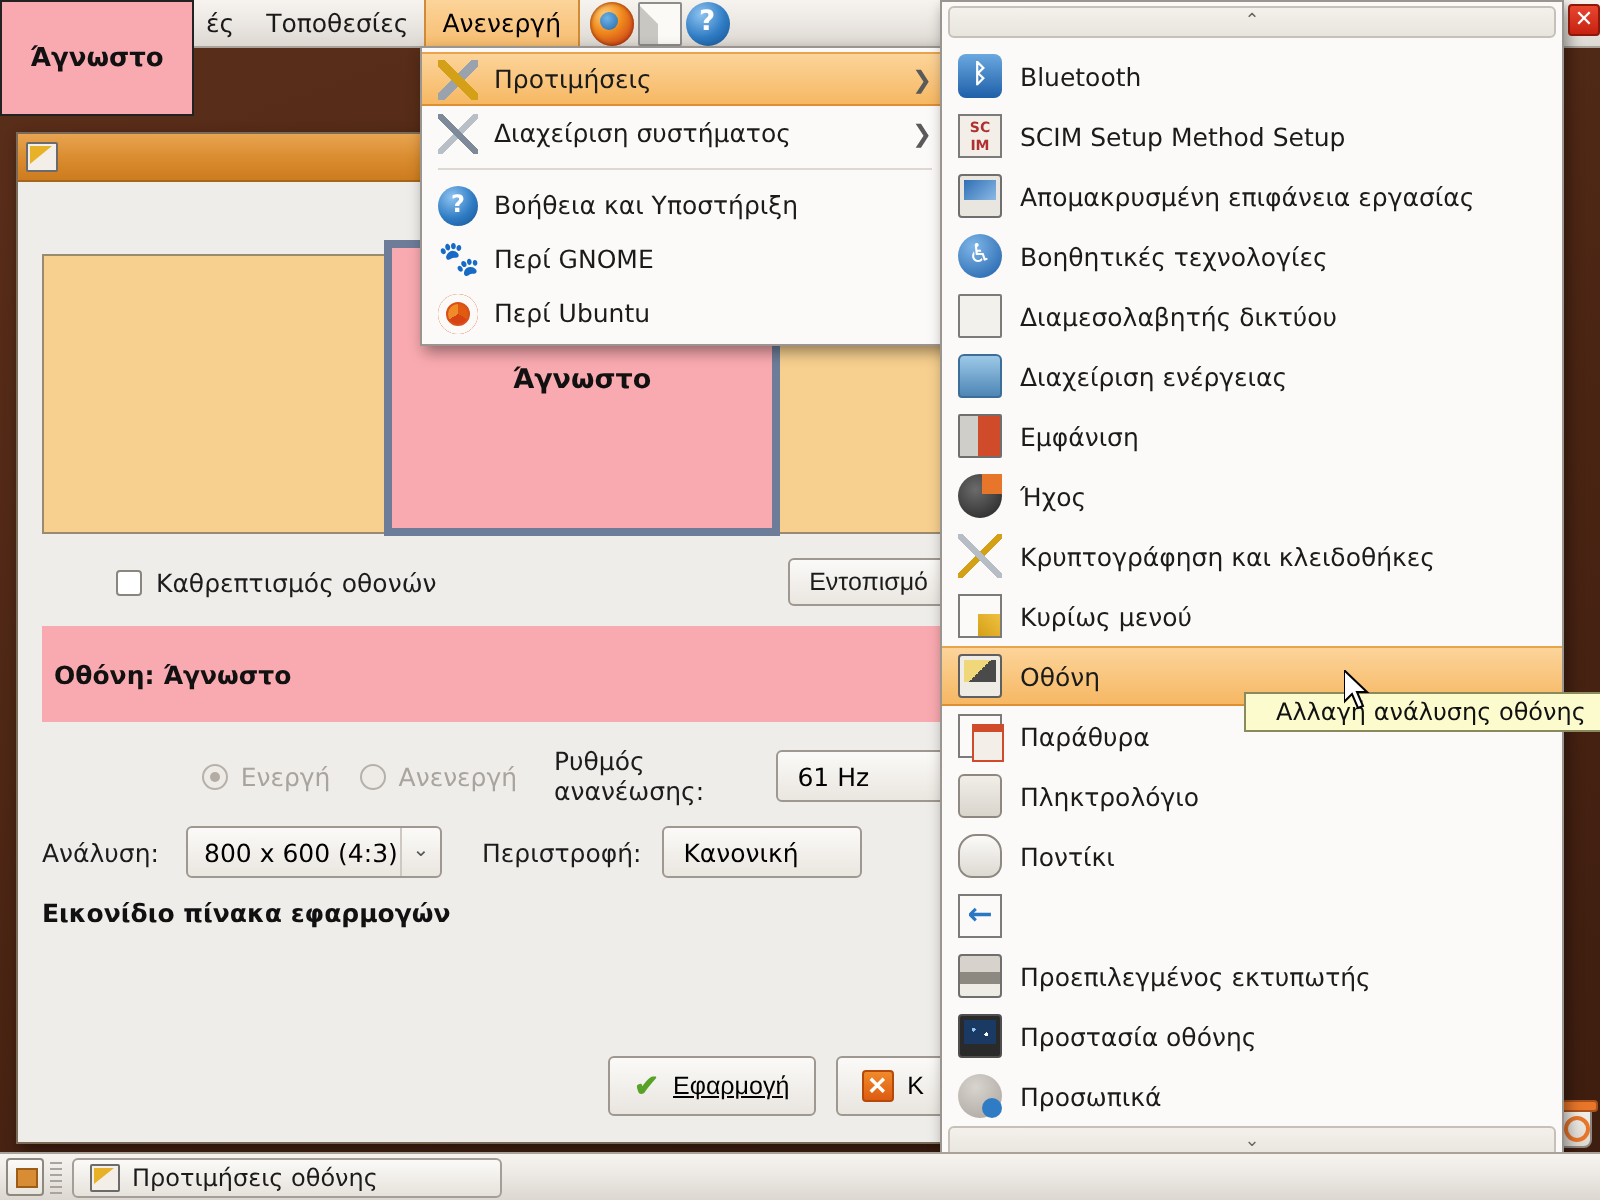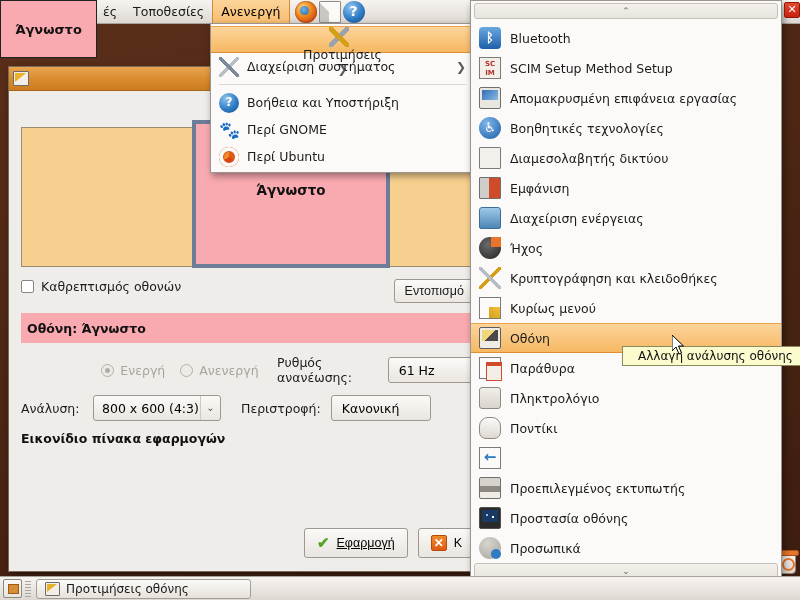--- a/index.html
+++ b/index.html
@@ -81,39 +81,39 @@
   }
   .monitor-box {
     position: absolute; left: 170px; top: -8px; width: 198px; height: 148px;
     background: #f9aab0; border: 4px solid #6d7c98;
     display: flex; align-items: flex-start; justify-content: center;
     font-weight: bold; color: #111; font-size: 13.5px; padding-top: 58px;
   }
 
   
   .row { display: flex; align-items: center; }
-  .mirror-row { margin-top: 12px; display: flex; align-items: flex-start; justify-content: space-between; }
+  .mirror-row { margin-top: 12px; display: flex; align-items: center; justify-content: space-between; margin-left: 37px; }
   .chk {
     width: 13px; height: 13px; border: 1px solid #8a857e; background: #fff;
     border-radius: 2px; display: inline-block; margin-right: 7px; flex: none;
   }
   .lbl { font-size: 12.5px; color: #1c1c1c; }
   .u { text-decoration: underline; }
 
   .btn {
     background: linear-gradient(to bottom,#fbfaf8 0%,#eae6e0 100%);
     border: 1px solid #9e9890; border-radius: 3px;
     padding: 4px 10px; font-size: 12.5px; color: #1c1c1c;
     display: inline-flex; align-items: center; gap: 6px;
   }
 
   
   .banner {
     margin-top: 10px; background: #f9aab0; padding: 6px 6px; font-weight: bold;
-    font-size: 12.5px; color: #111; height: 30px; display: flex; align-items: center;
+    font-size: 12.5px; color: #111; height: 48px; display: flex; align-items: center;
   }
 
   
   .settings { margin-top: 12px; }
   .srow { display: flex; align-items: center; margin-bottom: 10px; }
   .radio { width: 13px; height: 13px; border-radius: 50%; border: 1px solid #b5b0a9;
      background: #eeebe7; display: inline-block; margin-right: 6px; position: relative; flex:none; }
   .radio.sel::after { content:""; position:absolute; left:3px; top:3px; width:5px; height:5px;
      border-radius:50%; background:#b2aca4; }
   .dim { color: #a9a49d; }
@@ -147,21 +147,21 @@
 
   
   .sysmenu {
     position: absolute; left: 210px; top: 23px; width: 265px;
     background: #fbfaf8; border: 1px solid #9a958e;
     box-shadow: 2px 3px 7px rgba(0,0,0,.4); padding: 2px 0;
   }
   .mi { display: flex; align-items: center; height: 27px; padding: 0 8px; font-size: 12.5px; color:#1b1b1b; }
   .mi.hl {
     background: linear-gradient(to bottom,#fcd49a 0%,#f6b863 100%);
-    border-top: 1px solid #e9a34a; border-bottom: 1px solid #dd8f31; flex-direction: column;
+    border-top: 1px solid #e9a34a; border-bottom: 1px solid #dd8f31;
   }
   .mi .mi-icon { width: 20px; height: 20px; margin-right: 8px; flex: none; position: relative; }
   .mi .mi-label { flex: 1; }
   .mi .sub-arrow { color: #5a5a5a; font-size: 12px; }
   .sep { height: 1px; background: #ddd8d2; margin: 4px 8px; }
 
   
   .prefmenu {
     position: absolute; left: 470px; top: 0px; width: 312px; height: 582px;
     background: #fbfaf8; border: 1px solid #9a958e;
@@ -443,26 +443,26 @@
       </div>
       <div class="pmi">
         <span class="p-icon ic-access">♿</span>
         <span>Βοηθητικές τεχνολογίες</span>
       </div>
       <div class="pmi">
         <span class="p-icon ic-proxy"></span>
         <span>Διαμεσολαβητής δικτύου</span>
       </div>
       <div class="pmi">
+        <span class="p-icon ic-power"></span>
+        <span>Διαχείριση ενέργειας</span>
+      </div>
+      <div class="pmi">
         <span class="p-icon ic-appear"></span>
         <span>Εμφάνιση</span>
-      </div>
-      <div class="pmi">
-        <span class="p-icon ic-power"></span>
-        <span>Διαχείριση ενέργειας</span>
       </div>
       <div class="pmi">
         <span class="p-icon ic-sound"></span>
         <span>Ήχος</span>
       </div>
       <div class="pmi">
         <span class="p-icon">
             <span class="ic ic-keys"></span>
           </span>
         <span>Κρυπτογράφηση και κλειδοθήκες</span>

